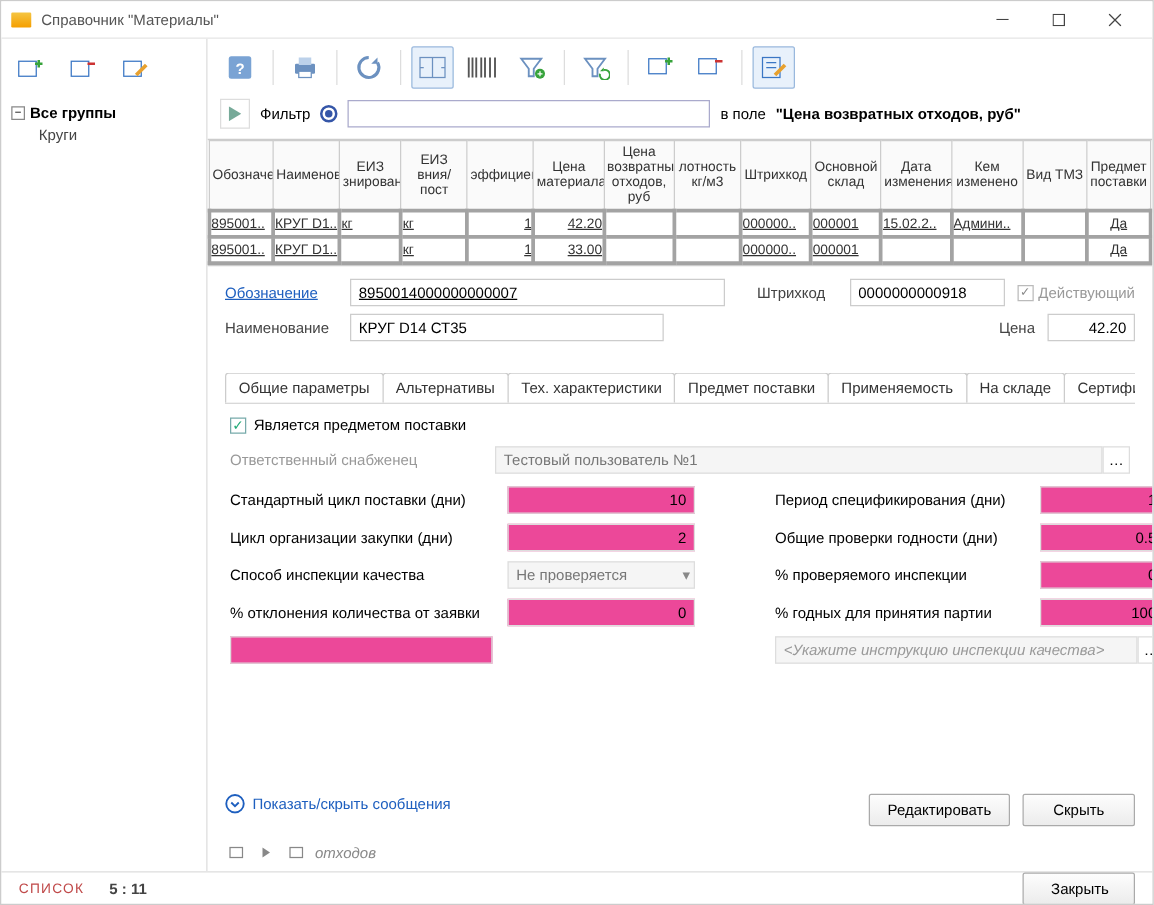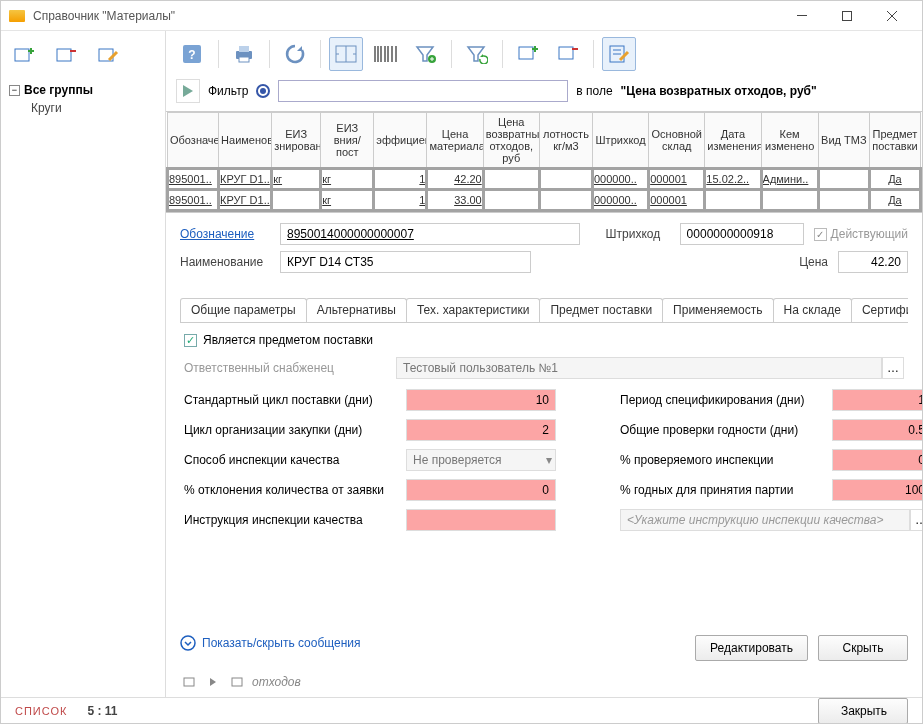--- a/index.html
+++ b/index.html
@@ -53,21 +53,21 @@
 .chk-active { color: #999; display: flex; align-items: center; gap: 4px; }
 .chk-box { width: 13px; height: 13px; border: 1px solid #bbb; display: inline-flex; align-items: center; justify-content: center; color: #888; font-size: 10px; }
 
 .tabs { display: flex; border-bottom: 1px solid #ccc; margin: 8px 14px 0; overflow: hidden; }
 .tab { padding: 4px 10px 5px; border: 1px solid #ccc; border-bottom: none; margin-right: -1px; background: #fff; color: #333; cursor: pointer; border-radius: 3px 3px 0 0; white-space: nowrap; position: relative; top: 1px; }
 .tab.active { background: #fff; z-index: 2; font-weight: 400; border-bottom: 1px solid #fff; }
 
 .tab-body { border: none; margin: 0 14px; padding: 10px 4px; }
 .chk-row { display: flex; align-items: center; gap: 6px; margin-bottom: 10px; }
 .chk-row .cb { width: 13px; height: 13px; border: 1px solid #7aa; background: #fff; display: inline-flex; align-items: center; justify-content: center; color: #2a7; font-size: 11px; }
-.finput { border: 1px solid #ddd; height: 22px; padding: 2px 6px; background: #fca5a5; }
+.finput { border: 1px solid #ddd; height: 22px; padding: 2px 6px; background: #ec4899; }
 .finput.r { text-align: right; }
 .finput.dis { background: #f5f5f5; color: #777; }
 .dots-btn { width: 22px; height: 22px; border: 1px solid #ddd; display: inline-flex; align-items: center; justify-content: center; }
 
 .bottom-actions { display: flex; align-items: flex-start; padding: 6px 14px 10px; margin-top: auto; }
 .link-blue { color: #1e5fbf; cursor: pointer; display: flex; align-items: center; gap: 6px; }
 .btn { min-width: 90px; height: 26px; border: 1px solid #aaa; background: linear-gradient(#fdfdfd,#ececec); padding: 0 14px; cursor: pointer; border-radius: 2px; }
 
 .nav-mini { display: flex; align-items: center; gap: 6px; padding: 2px 14px 6px; color: #888; }
 .nav-mini .nbtn { width: 18px; height: 18px; display: flex; align-items: center; justify-content: center; color: #777; cursor: pointer; }
@@ -373,21 +373,20 @@
         <span></span>
         <span class="flabel">% проверяемого инспекции</span>
         <input class="finput r" value="0" style="">
 
         <span class="flabel">% отклонения количества от заявки</span>
         <input class="finput r" value="0" style="">
         <span></span>
         <span class="flabel">% годных для принятия партии</span>
         <input class="finput r" value="100" style="">
 
-        <span class="flabel">Инструкция инспекции качества</span>
         <input class="finput" style="">
         <span></span>
         <div style="grid-column:4/6;display:flex">
           <input class="finput dis" style="flex: 1 1 0%; font-style: italic; color: rgb(153, 153, 153);" value="&lt;Укажите инструкцию инспекции качества&gt;">
           <span class="dots-btn">…</span>
         </div>
       </div>
     </div>
 
     <div class="bottom-actions">

